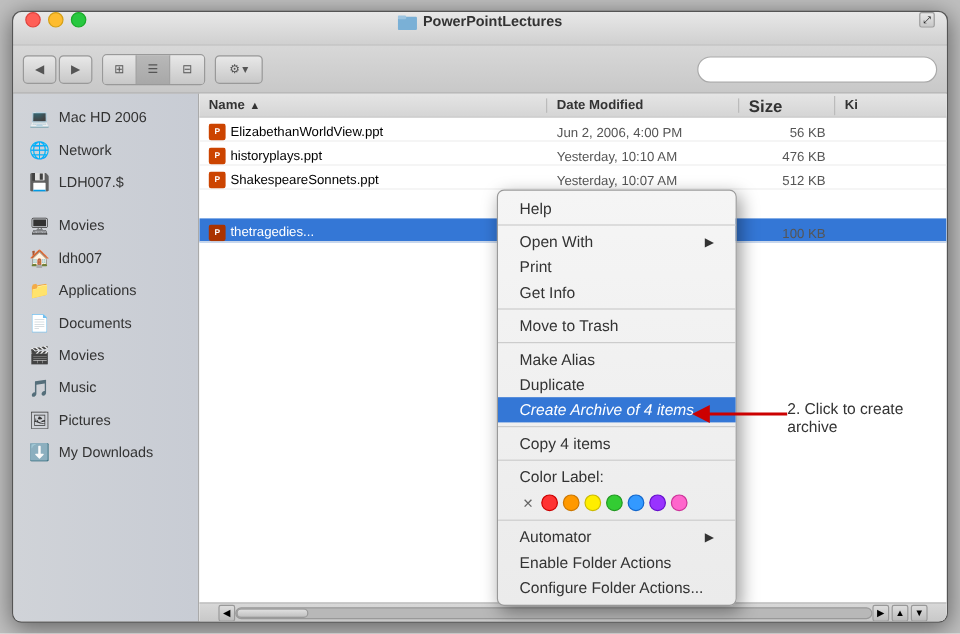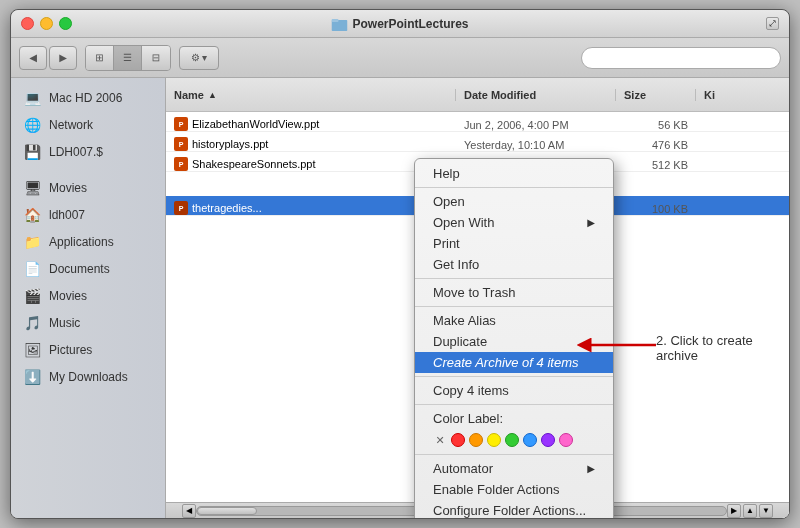--- a/index.html
+++ b/index.html
@@ -25,21 +25,21 @@
       overflow: hidden;
     }
 
     
     .titlebar {
       background: linear-gradient(to bottom, #e8e8e8, #d0d0d0);
       height: 28px;
       border-radius: 8px 8px 0 0;
       border-bottom: 1px solid #aaa;
       display: flex;
-      align-items: center;
+      align-items: flex-start;
       padding: 0 10px;
       position: relative;
     }
     .traffic-lights {
       display: flex;
       gap: 6px;
     }
     .traffic-light {
       width: 13px;
       height: 13px;
@@ -181,21 +181,21 @@
       background: #fff;
       display: flex;
       flex-direction: column;
       overflow: hidden;
       position: relative;
     }
     .column-header {
       display: flex;
       background: linear-gradient(to bottom, #e5e5e5, #d5d5d5);
       border-bottom: 1px solid #bbb;
-      height: 34px;
+      height: 20px;
       align-items: center;
     }
     .col-name {
       width: 290px;
       border-right: 1px solid #bbb;
       padding: 0 8px;
       font-size: 11px;
       font-weight: bold;
       color: #333;
       display: flex;
@@ -207,21 +207,21 @@
       border-right: 1px solid #bbb;
       padding: 0 8px;
       font-size: 11px;
       font-weight: bold;
       color: #333;
     }
     .col-size {
       width: 80px;
       border-right: 1px solid #bbb;
       padding: 0 8px;
-      font-size: 11px;
+      font-size: 14px;
       font-weight: bold;
       color: #333;
     }
     .col-kind { flex: 1; padding: 0 8px; font-size: 11px; font-weight: bold; color: #333; }
 
     .file-list { flex: 1; overflow-y: auto; position: relative; }
     .file-row {
       display: flex;
       align-items: flex-end;
       height: 20px;
@@ -496,23 +496,20 @@
         <div style="width:14px;height:14px;background:linear-gradient(to bottom,#ddd,#bbb);border:1px solid #999;border-radius:2px;margin-left:2px;display:flex;align-items:center;justify-content:center;font-size:8px;cursor:pointer;">▲</div>
         <div style="width:14px;height:14px;background:linear-gradient(to bottom,#ddd,#bbb);border:1px solid #999;border-radius:2px;margin-left:2px;display:flex;align-items:center;justify-content:center;font-size:8px;cursor:pointer;">▼</div>
       </div>
 
       <div class="context-menu">
         <div class="menu-item">
             <span>Help</span>
           </div>
         <div class="menu-separator"></div>
         <div class="menu-item">
-            <span>Open</span>
-          </div>
-        <div class="menu-item">
           <span>Open With</span>
           <span class="menu-arrow">▶</span>
         </div>
         <div class="menu-item">
             <span>Print</span>
           </div>
         <div class="menu-item">
             <span>Get Info</span>
           </div>
         <div class="menu-separator"></div>

